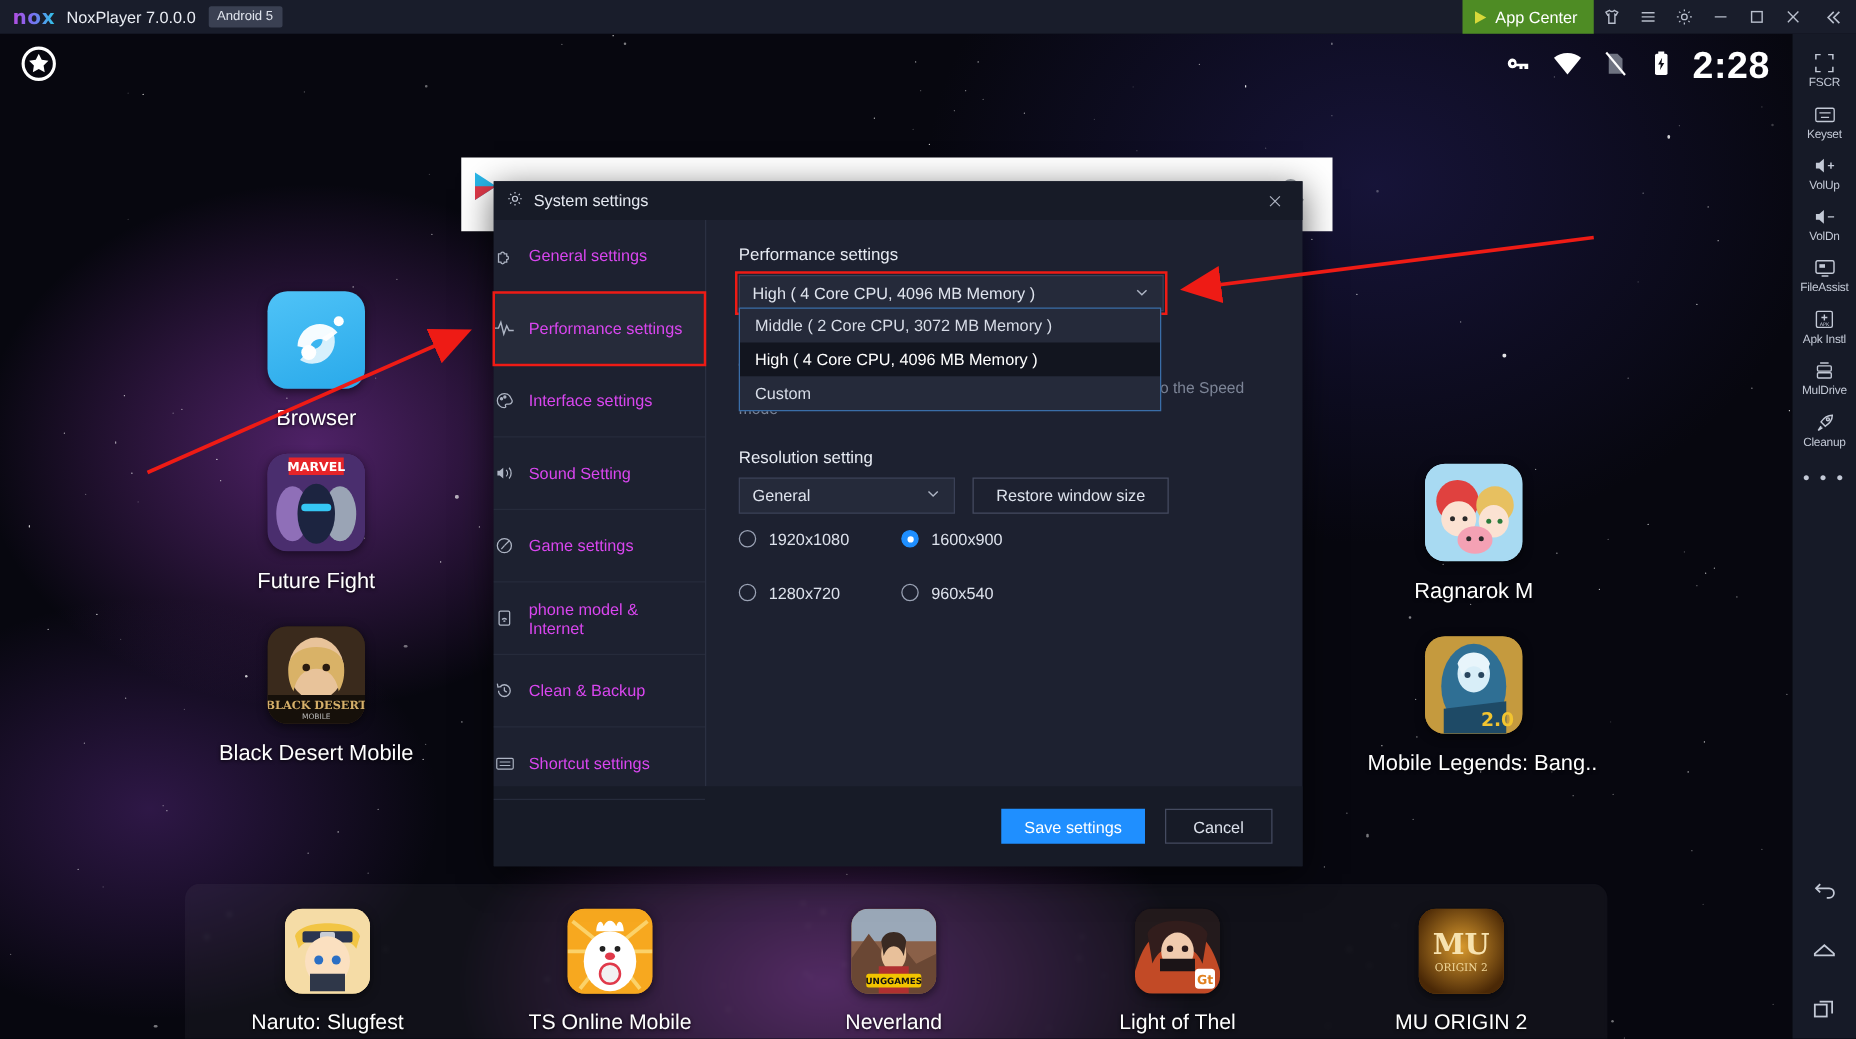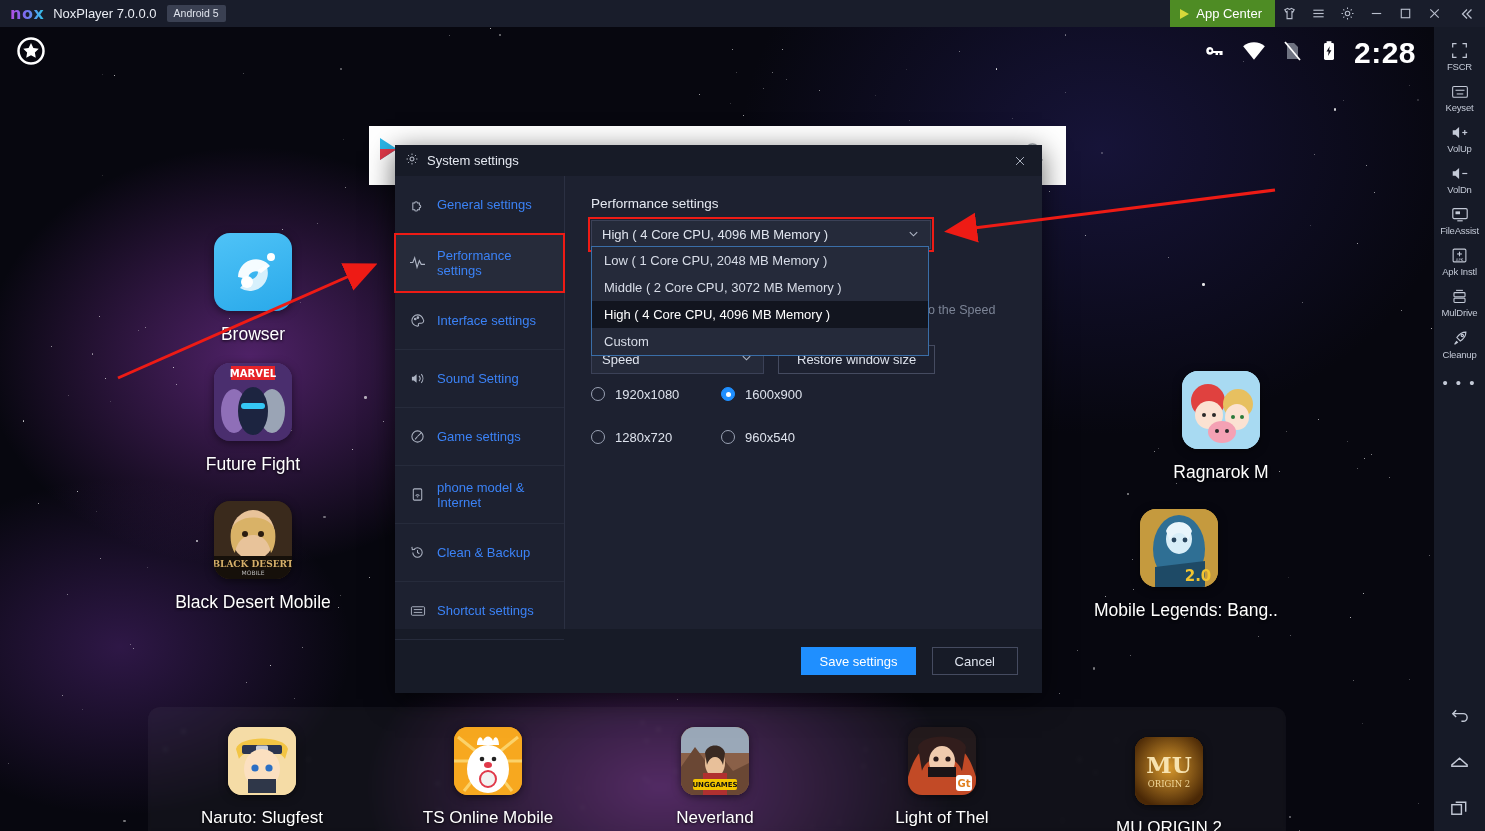--- a/index.html
+++ b/index.html
@@ -129,21 +129,21 @@
     position: relative; flex: none;
   }
   .dlg-close {
     position: absolute; right: 6px; top: 0; width: 32px; height: 31px;
     display: flex; align-items: center; justify-content: center; color: #b2b8c6;
   }
   .dlg-body { display: flex; flex: 1; min-height: 0; }
   .dlg-side { width: 170px; background: #1d2130; border-right: 1px solid #2b3042; flex: none; }
   .side-item {
     min-height: 58px; display: flex; align-items: center; gap: 11px;
-    padding: 8px 10px 8px 14px; color: #3b82f6; font-size: 13px;
+    padding: 8px 10px 8px 0; color: #d946ef; font-size: 13px;
     border-bottom: 1px solid #262b3b; position: relative;
   }
   .side-item .si-ico { width: 17px; display: flex; justify-content: center; color: #aeb5c4; flex: none; }
   .side-item.active { background: #262b3a; }
   .side-item.highlight { outline: 2px solid #ee1b15; outline-offset: -1px; z-index: 2; }
 
   .dlg-main { flex: 1; padding: 20px 24px 0 26px; position: relative; min-width: 0; }
   .sec-title { color: #e6eaf2; font-size: 13.5px; margin-bottom: 9px; }
   .combo {
     height: 29px; background: #252a3a; border: 1px solid #3b4157; color: #dfe4ee;
@@ -560,21 +560,21 @@
             <circle cx="47" cy="33" r="3" fill="#2a1c10"></circle>
           <rect x="0" y="55" width="78" height="23" fill="#16100a"></rect>
           <text x="39" y="66" font-size="9" font-family="DejaVu Serif" font-weight="bold" fill="#d6b06a" text-anchor="middle">BLACK DESERT</text>
           <text x="39" y="74" font-size="6" font-family="DejaVu Sans" fill="#b9b9b9" text-anchor="middle">MOBILE</text>
         </svg>
       </div>
       <div class="lbl">Black Desert Mobile</div>
     </div>
 
 
-    <div class="desk-icon" style="left:1136px; top:344px;">
+    <div class="desk-icon" style="left:1094px; top:344px;">
       <div class="art" style="background:#9fd6f0;">
         <svg width="78" height="78" viewBox="0 0 78 78">
           <rect width="78" height="78" fill="#a8daf2"></rect>
           <circle cx="26" cy="30" r="17" fill="#e0413f"></circle>
           <circle cx="56" cy="33" r="15" fill="#e7c060"></circle>
           <ellipse cx="27" cy="44" rx="14" ry="14" fill="#fbe2d2"></ellipse>
           <ellipse cx="55" cy="46" rx="12" ry="13" fill="#fbe2d2"></ellipse>
           <ellipse cx="40" cy="61" rx="14" ry="11" fill="#f4a1b4"></ellipse>
           <circle cx="35" cy="60" r="2" fill="#2a2a2a"></circle>
             <circle cx="45" cy="60" r="2" fill="#2a2a2a"></circle>
@@ -666,21 +666,21 @@
             <ellipse cx="34" cy="36" rx="10" ry="14" fill="#e8c09a"></ellipse>
             <path d="M24 26c2-10 18-10 20 0l-2 12s-2-8-8-8-8 8-8 8z" fill="#3a2a22"></path>
             <path d="M22 46h24v22H22z" fill="#b03030"></path>
             <rect x="12" y="52" width="44" height="11" rx="2" fill="#f2c400"></rect>
             <text x="34" y="60" font-size="7" font-family="DejaVu Sans" font-weight="bold" fill="#111" text-anchor="middle">UNGGAMES</text>
           </svg>
         </div>
         <div class="lbl">Neverland</div>
       </div>
       <div class="desk-icon sm" style="left:936px; top:20px;">
-        <div class="art" style="background:#7a4a12;margin-top:10px;">
+        <div class="art" style="background:#7a4a12;">
           <svg width="68" height="68" viewBox="0 0 68 68">
             <rect width="68" height="68" fill="#5c3409"></rect>
             <radialGradient id="mug" cx="50%" cy="45%" r="60%">
               <stop offset="0" stop-color="#d99a2e"></stop>
                 <stop offset="1" stop-color="#4a2806"></stop>
             </radialGradient>
             <rect width="68" height="68" fill="url(#mug)"></rect>
             <text x="34" y="36" font-size="23" font-family="DejaVu Serif" font-weight="bold" fill="#f7e3b0" text-anchor="middle">MU</text>
             <text x="34" y="50" font-size="8.5" font-family="DejaVu Serif" fill="#f0d79a" text-anchor="middle">ORIGIN 2</text>
           </svg>
@@ -899,39 +899,39 @@
         <div class="combo redbox">
           <span>High ( 4 Core CPU, 4096 MB Memory )</span>
           <span class="chev">
             <svg width="13" height="13" viewBox="0 0 14 14" fill="none" stroke="currentColor" stroke-width="1.2">
                 <polyline points="3,5.5 7,9.5 11,5.5"></polyline>
               </svg>
           </span>
         </div>
 
         <div class="dropdown">
-          <div class="dd-item">Low ( 1 Core CPU, 2048 MB Memory )</div>
           <div class="dd-item">Middle ( 2 Core CPU, 3072 MB Memory )</div>
           <div class="dd-item sel">High ( 4 Core CPU, 4096 MB Memory )</div>
           <div class="dd-item">Custom</div>
         </div>
 
         <div style="margin-top:10px">
           <div class="hint">Run smoother while maintaining compatibility</div>
           <div class="radio-row">
             <span class="radio"></span>
             <span class="radio-lbl">Speed (DirectX)</span>
           </div>
           <div class="hint" style="width:420px">If fail to run with Compatibility mode, you could try switching to the Speed mode</div>
         </div>
 
+        <div class="sec-title" style="margin-top:22px">Resolution setting</div>
 
         <div class="res-row">
           <div class="combo" style="width:173px">
-            <span>Speed</span>
+            <span>General</span>
             <span class="chev">
               <svg width="13" height="13" viewBox="0 0 14 14" fill="none" stroke="currentColor" stroke-width="1.2">
                   <polyline points="3,5.5 7,9.5 11,5.5"></polyline>
                 </svg>
             </span>
           </div>
           <button class="btn-outline">Restore window size</button>
         </div>
 
         <div class="res-grid">

